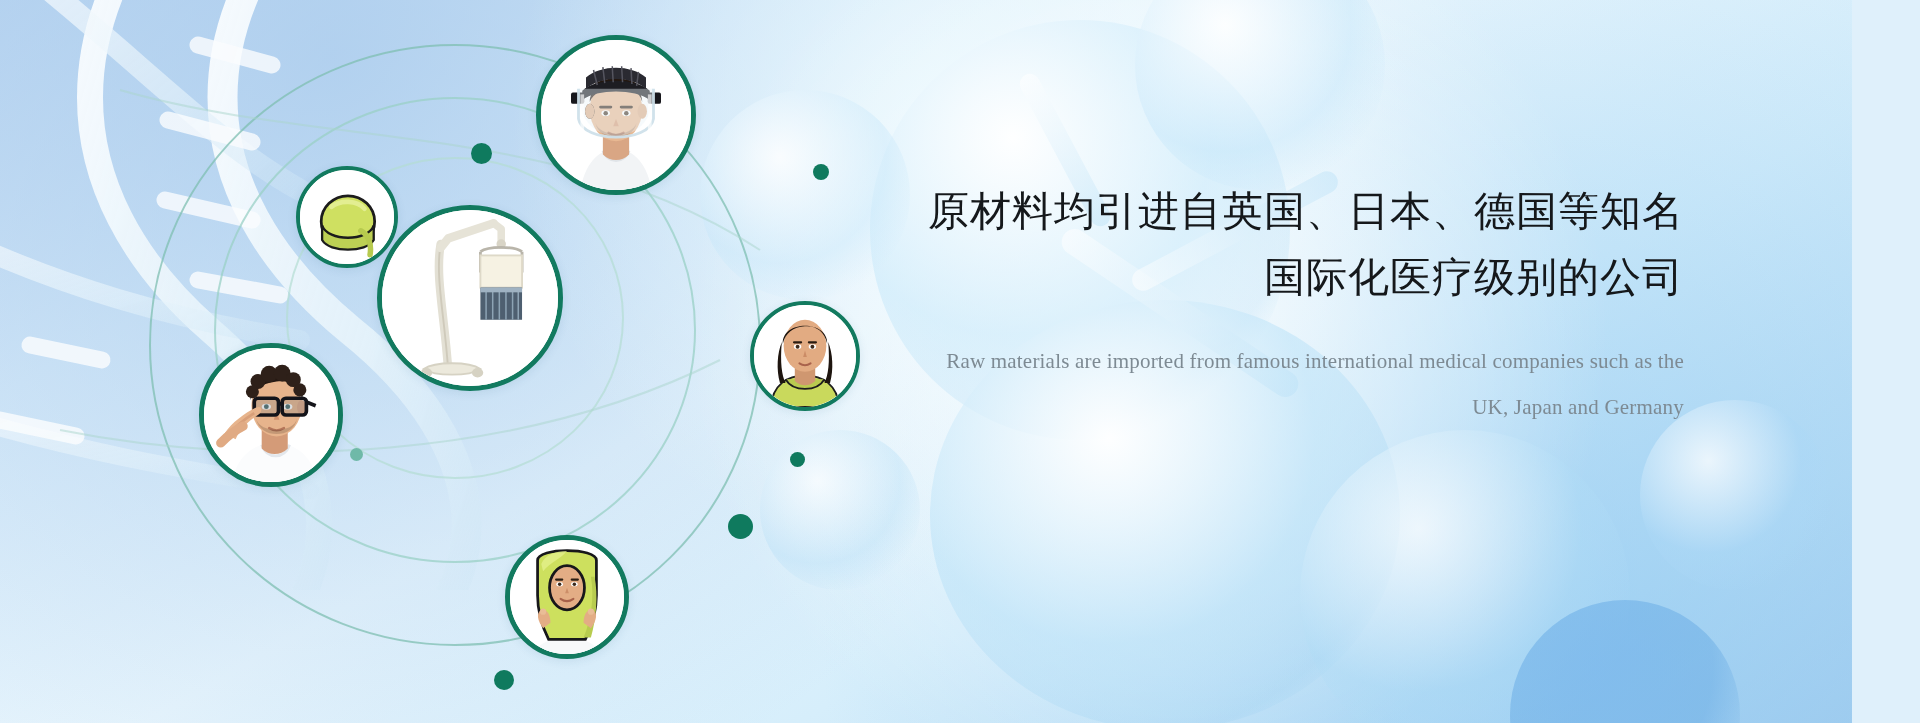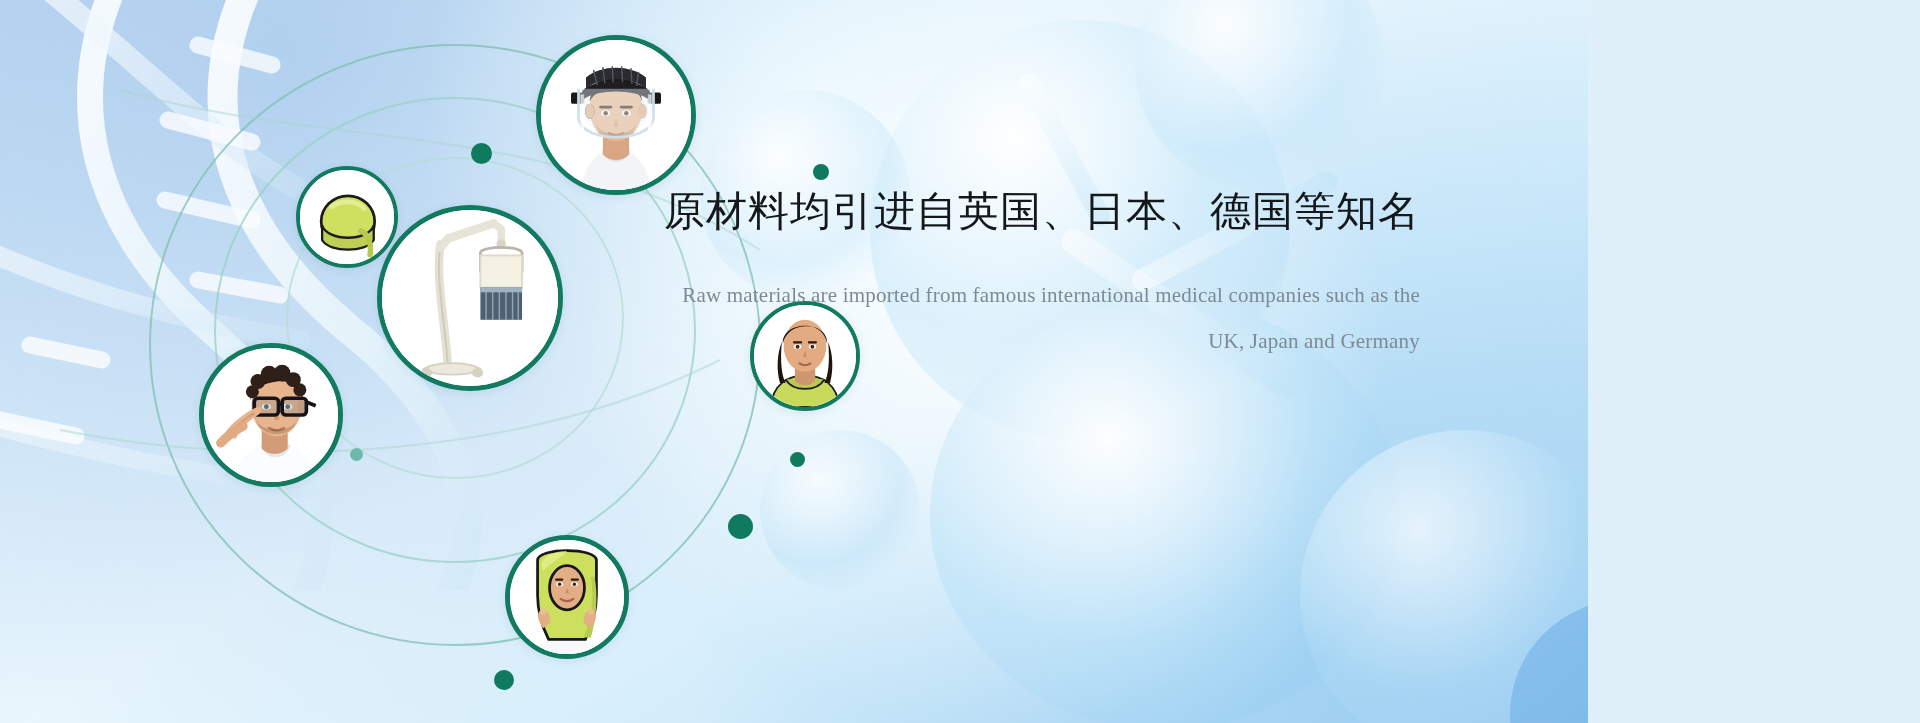--- a/index.html
+++ b/index.html
@@ -4,21 +4,21 @@
 <style>
   * { margin:0; padding:0; box-sizing:border-box; }
   html,body { width:1920px; height:723px; overflow:hidden; }
   body {
     font-family:"Liberation Sans", sans-serif;
     background:#dff0fb;
   }
 
   .banner{
     position:relative;
-    width:1588px;
+    width:1852px;
     height:723px;
     overflow:hidden;
     background:
       radial-gradient(circle at 62% 46%, rgba(255,255,255,.85) 0%, rgba(255,255,255,0) 38%),
       radial-gradient(circle at 52% 18%, rgba(236,250,255,.9) 0%, rgba(236,250,255,0) 40%),
       radial-gradient(circle at 86% 88%, rgba(137,198,240,.55) 0%, rgba(137,198,240,0) 45%),
       radial-gradient(circle at 18% 8%, rgba(168,202,236,.75) 0%, rgba(168,202,236,0) 48%),
       linear-gradient(150deg,#bed8f2 0%,#d9ecfa 22%,#e9f6fd 45%,#d6eefb 66%,#bfe0f6 86%,#a9cfef 100%);
   }
 
@@ -342,20 +342,21 @@
       <path d="M36 96 C 30 88, 28 80, 34 76 C 40 74, 44 82, 44 90 Z" fill="#e3ad85"></path>
       <path d="M88 96 C 94 88, 96 80, 90 76 C 84 74, 80 82, 80 90 Z" fill="#e3ad85"></path>
       <circle cx="36" cy="78" r="3.4" fill="#e9bd96"></circle>
       <circle cx="88" cy="78" r="3.4" fill="#e9bd96"></circle>
     </svg>
   </div>
 
   <div class="copy">
     <div class="headline">
       <span class="l1">原材料均引进自英国、日本、德国等知名</span>
+      <span class="l2">国际化医疗级别的公司</span>
     </div>
     <div class="sub">
       <span>Raw materials are imported from famous international medical companies such as</span>
       <span>the UK, Japan and Germany</span>
     </div>
   </div>
 
 </div>
 
 </body></html>

